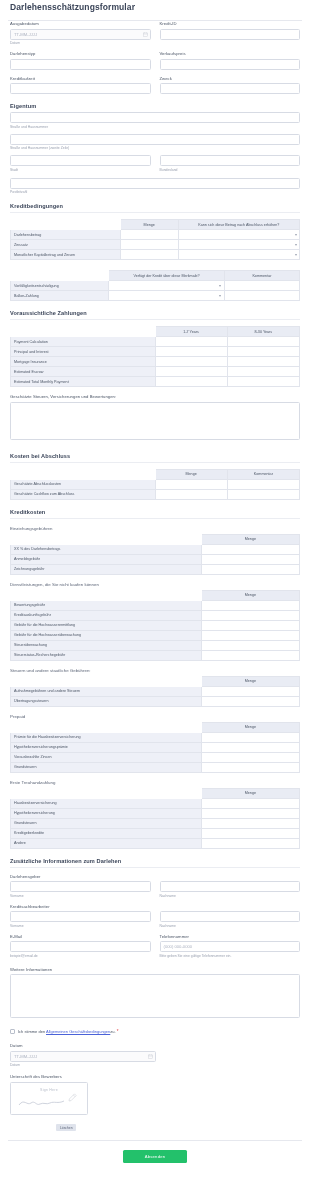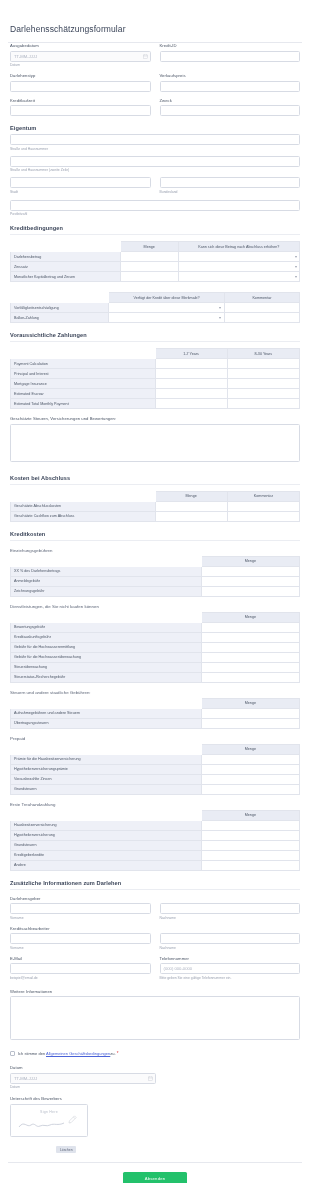--- a/index.html
+++ b/index.html
@@ -6,23 +6,23 @@
   html, body {
     margin: 0; padding: 0;
     background: #ffffff;
     font-family: "Liberation Sans", sans-serif;
   }
   body { width: 310px; }
   .page { width: 310px; padding: 0 0 8px 0; background:#fff; }
 
   .form-title {
     font-size: 8.5px;
-    font-weight: normal;
+    font-weight: bold;
     color: #3b4559;
-    padding: 24px 10px 8px 10px;
+    padding: 2px 10px 8px 10px;
     letter-spacing: 0.1px;
   }
   .rule { height:1px; background:#e6e8ee; margin:0 8px; }
 
   .section { padding: 0 10px; }
   .section-head {
     font-size: 5.6px; font-weight: bold; color:#3b4559;
     margin: 9px 0 3px 0; letter-spacing: .1px;
   }
   .sub-head {

